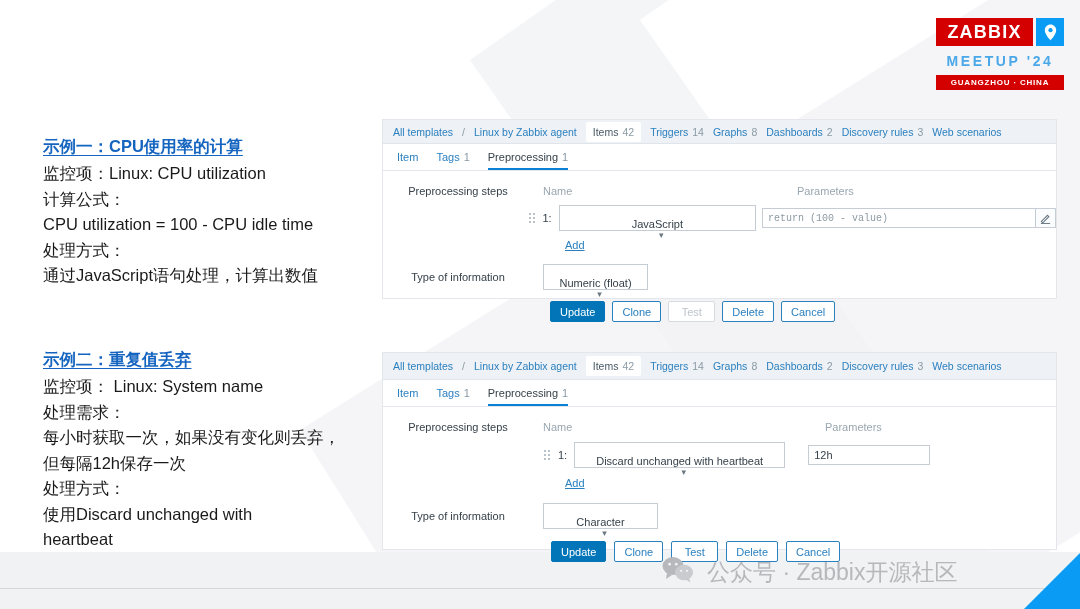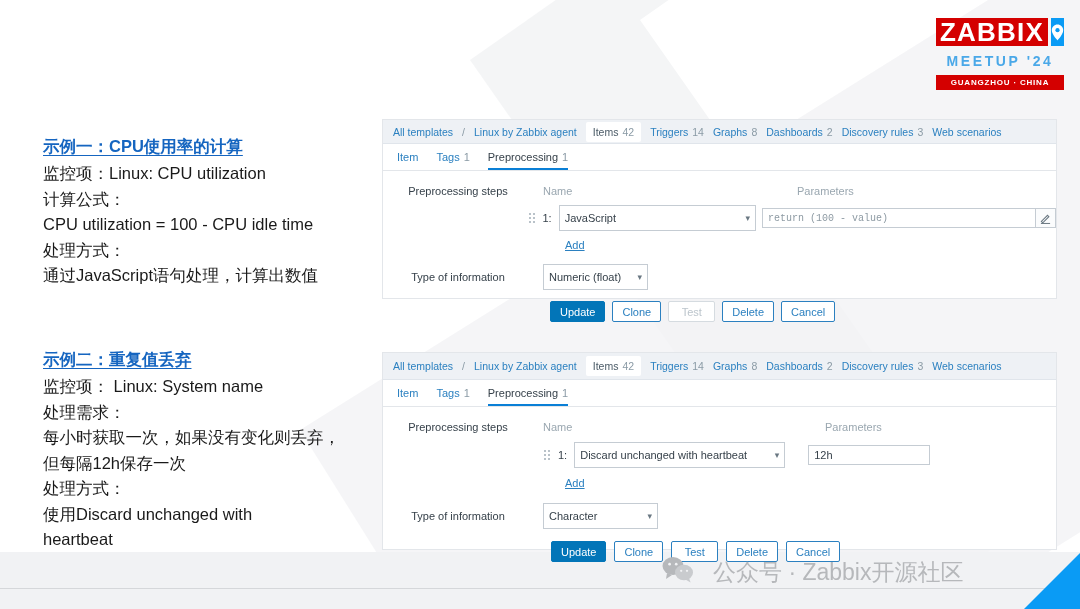--- a/index.html
+++ b/index.html
@@ -83,21 +83,21 @@
     line-height: 1.2;
   }
 
   
   .logo { position: absolute; right: 16px; top: 18px; width: 128px; }
   .logo-row1 { display: flex; align-items: stretch; height: 28px; }
   .logo-zabbix {
     flex: 1;
     background: #d40000;
     color: #ffffff;
-    font-size: 26px;
+    font-size: 18px;
     font-weight: bold;
     letter-spacing: 1.2px;
     display: flex;
     align-items: center;
     justify-content: center;
     padding: 0 4px;
   }
   .logo-pin {
     width: 28px;
     background: #0a9bf5;
@@ -243,20 +243,21 @@
     border: 1px solid #c5ccd3;
     background: #ffffff;
     height: 16px;
     font-size: 11px;
     color: #36414a;
     display: flex;
     align-items: center;
     justify-content: space-between;
     padding: 12px 5px;
     cursor: pointer;
+    flex-direction: column;
   }
   .select .caret { color: #6a7882; font-size: 9px; margin-left: 8px; }
 
   .textbox {
     border: 1px solid #c5ccd3;
     background: #ffffff;
     height: 20px;
     font-size: 11px;
     color: #36414a;
     display: flex;
@@ -301,21 +302,21 @@
   }
   .btn.primary { background: #0275b8; border-color: #0275b8; color: #ffffff; }
   .btn.disabled { border-color: #d5dbe0; color: #bcc5cc; cursor: default; }
 
   
   .watermark {
     position: absolute;
     left: 662px; top: 556px;
     display: flex;
     align-items: center;
-    gap: 19px;
+    gap: 13px;
     color: #b6b8bb;
     font-size: 23px;
   }
   .wechat-ico { display: block; }
 </style>
 </head>
 <body>
 
 <div class="slide">
 

